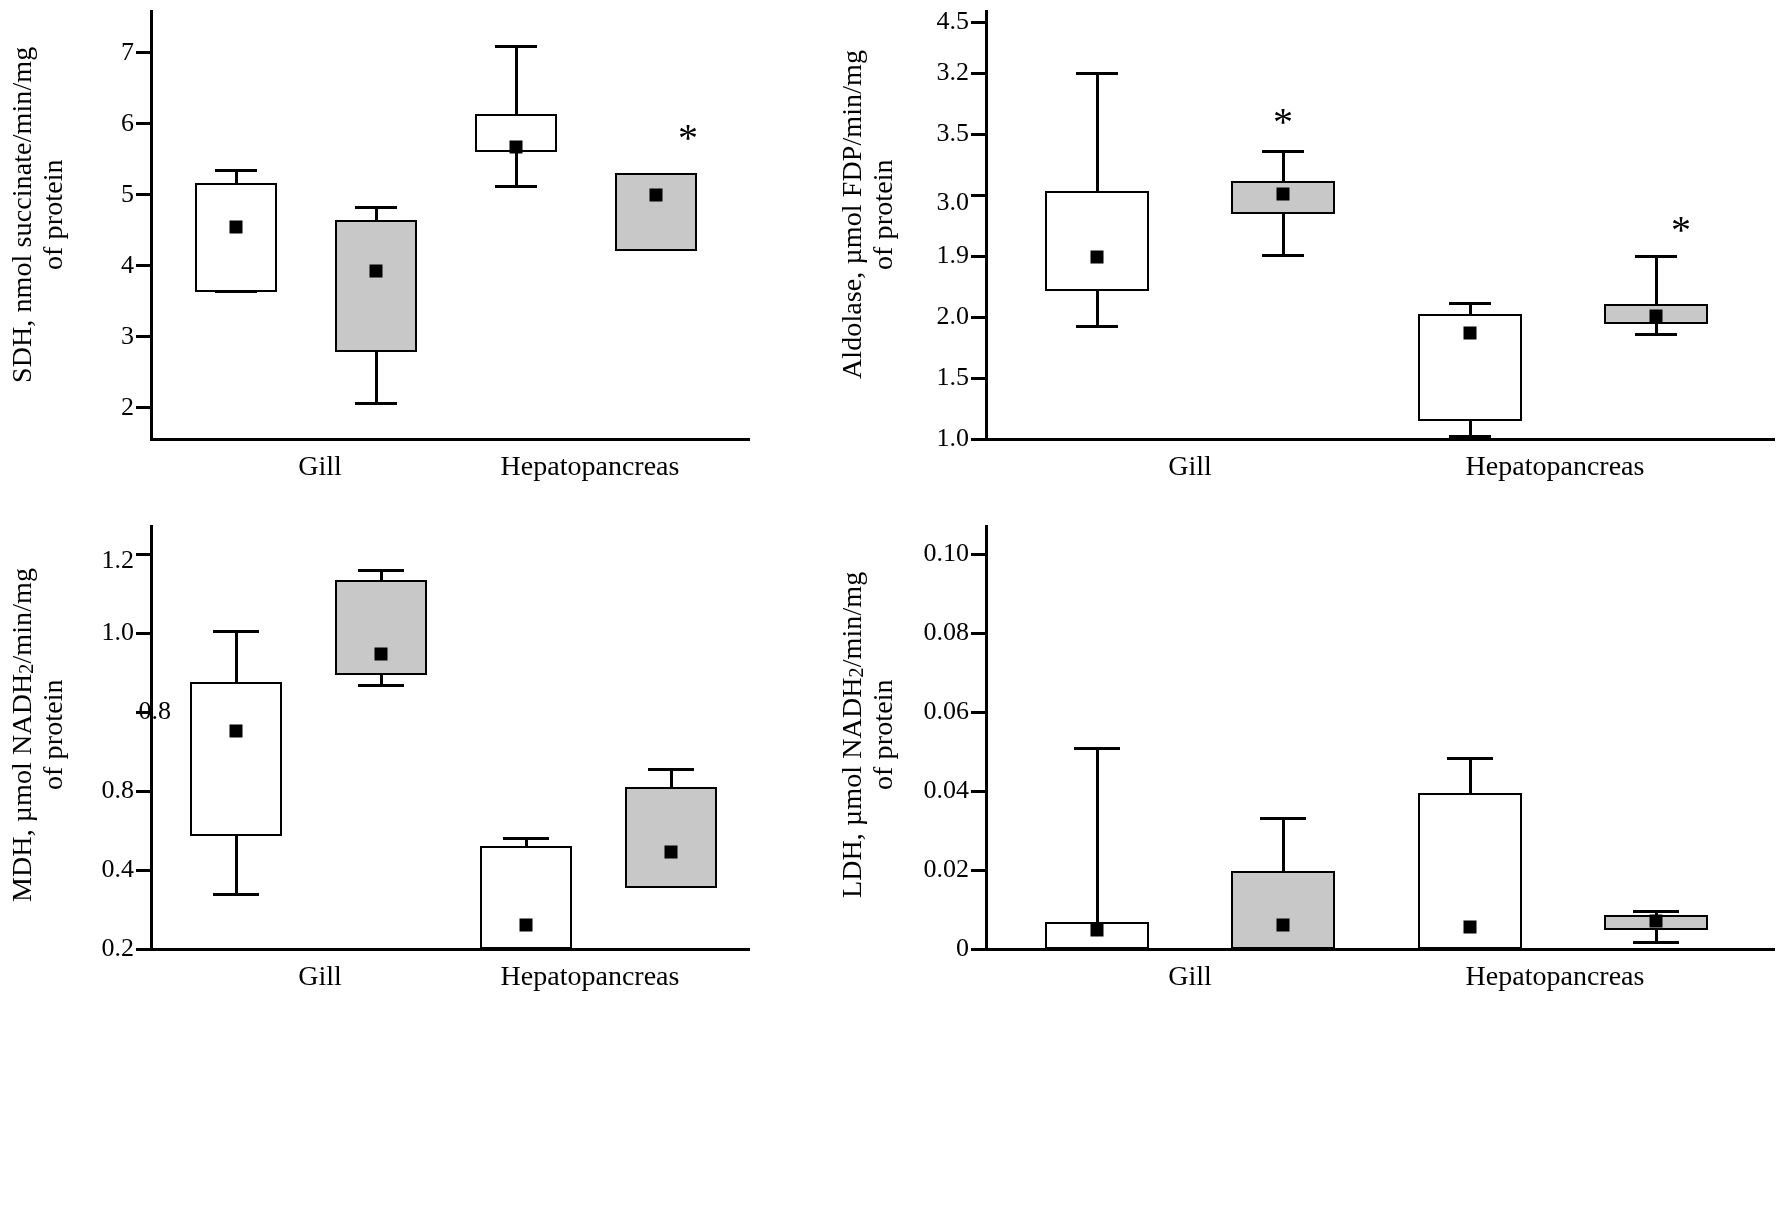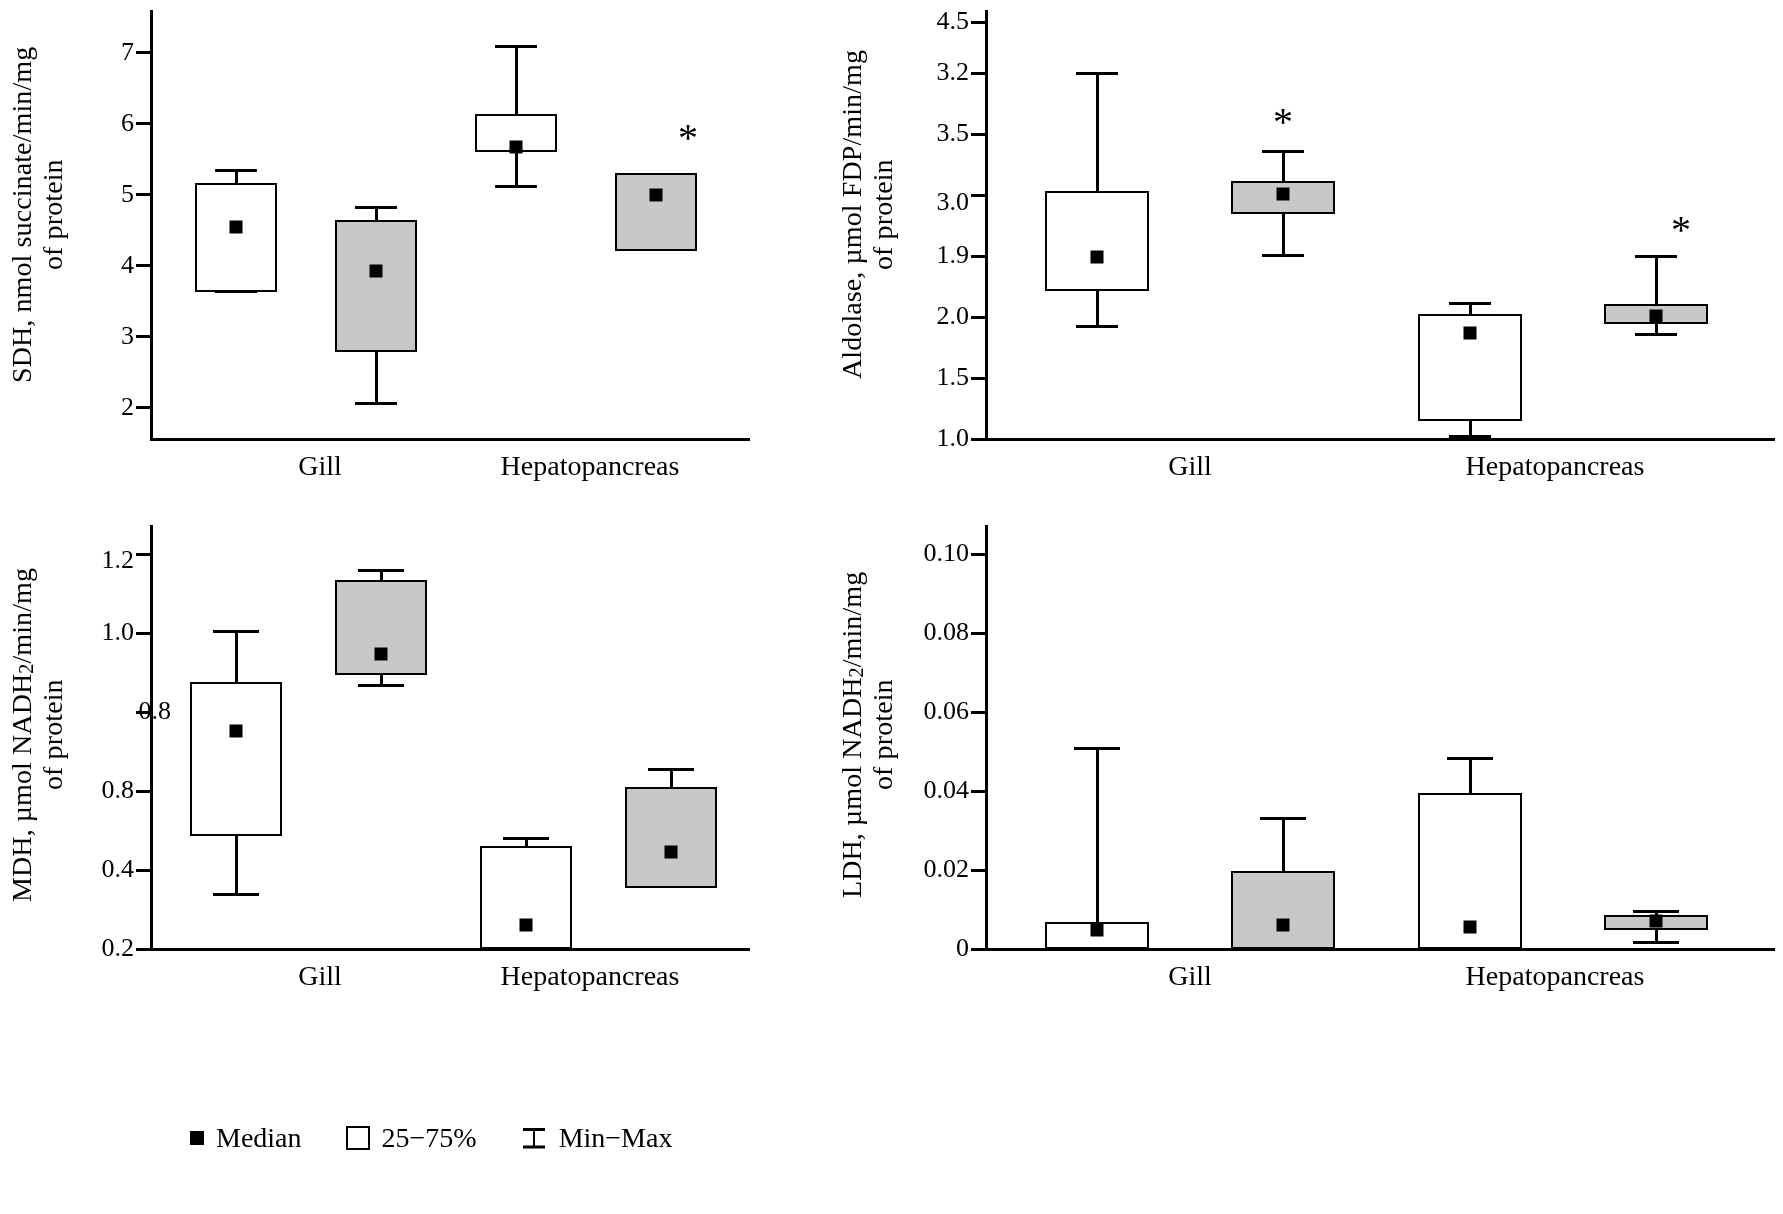--- a/index.html
+++ b/index.html
@@ -296,28 +296,14 @@
         <div class="cap" style="left:648px;top:416px;width:46px;"></div>
         <div class="box gray" style="left:619px;top:390px;width:104px;height:15px;"></div>
         <div class="median" style="left:671px;top:396px;"></div>
       </div>
 
       <div class="cat-label" style="left:145px;top:435px;width:120px;">Gill</div>
       <div class="cat-label" style="left:430px;top:435px;width:280px;">Hepatopancreas</div>
     </div>
   </div>
 
-  <div class="legend" style="left:190px;top:1122px;">
-    <div class="legend-item">
-      <span class="lg-median"></span>
-      <span>Median</span>
-    </div>
-    <div class="legend-item">
-      <span class="lg-box"></span>
-      <span>25−75%</span>
-    </div>
-    <div class="legend-item">
-      <span class="lg-mm"></span>
-      <span>Min−Max</span>
-    </div>
-  </div>
 
 </div>
 
 </body></html>

